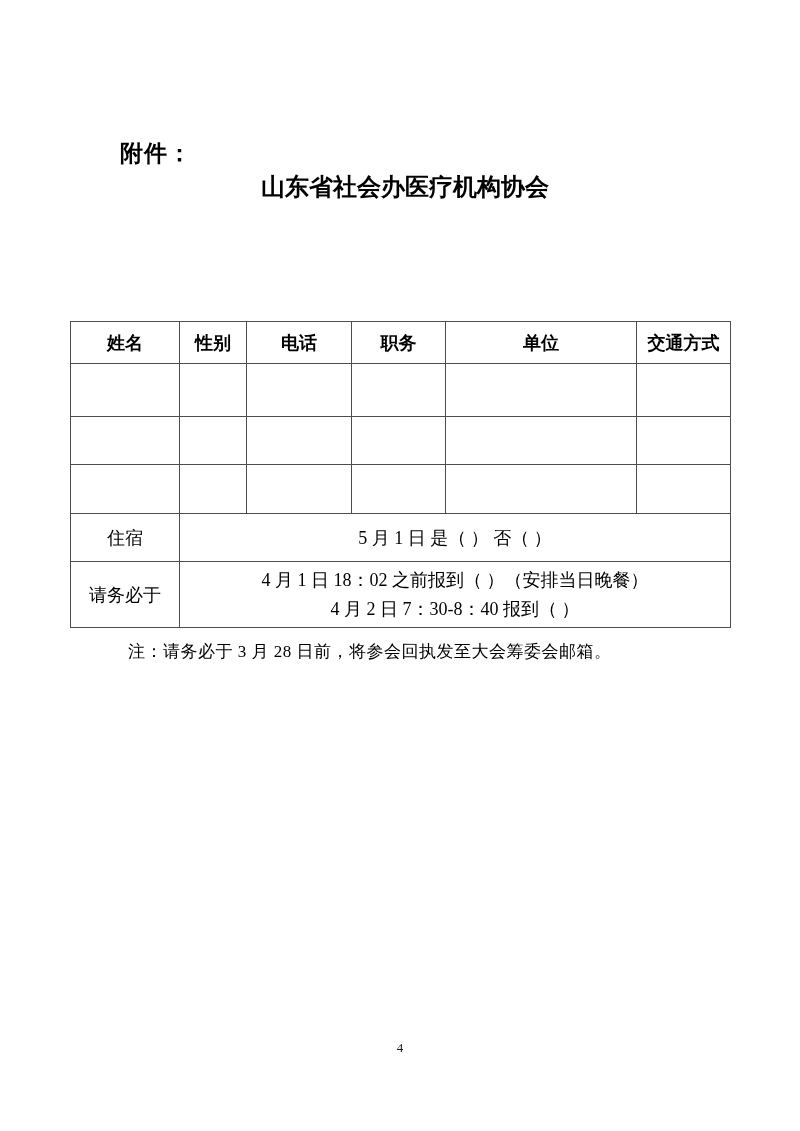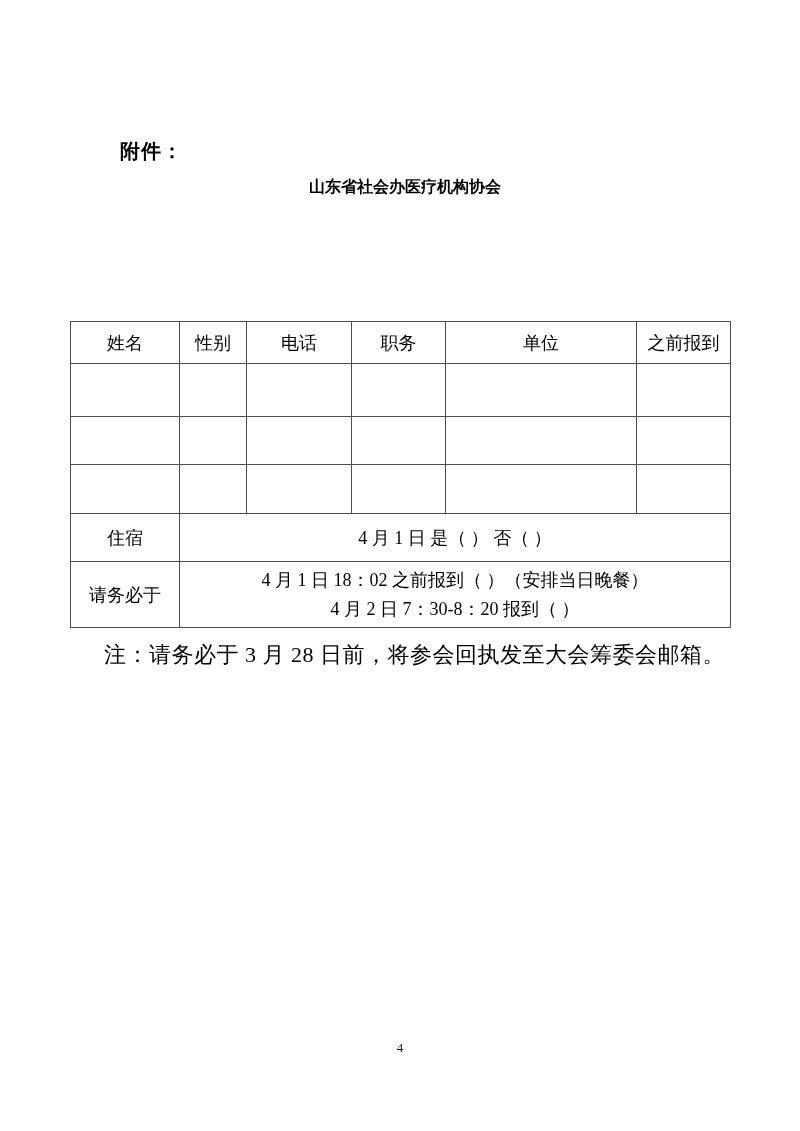--- a/index.html
+++ b/index.html
@@ -13,31 +13,31 @@
     height: 1131px;
     background: #ffffff;
     color: #000000;
     font-family: "Liberation Serif", "DejaVu Serif", serif;
     overflow: hidden;
   }
   .attachment-label {
     position: absolute;
     left: 120px;
     top: 138px;
-    font-size: 20px;
+    font-size: 23px;
     font-weight: bold;
     letter-spacing: 1px;
   }
   .doc-title {
     position: absolute;
     left: 70px;
     right: 60px;
     top: 168px;
     text-align: center;
-    font-size: 16px;
+    font-size: 24px;
     font-weight: bold;
     line-height: 38px;
   }
   .form-table {
     position: absolute;
     left: 70px;
     top: 321px;
     width: 660px;
     border-collapse: collapse;
     table-layout: fixed;
@@ -45,21 +45,21 @@
   .form-table td, .form-table th {
     border: 1.5px solid #4d4d4d;
     padding: 0;
     font-size: 18px;
     font-weight: normal;
     vertical-align: middle;
     text-align: center;
     overflow: hidden;
   }
   .form-table th {
-    font-weight: normal;
+    font-weight: bold;
   }
   .row-header      { height: 42px; }
   .row-empty-1     { height: 53px; }
   .row-empty-2     { height: 48px; }
   .row-empty-3     { height: 49px; }
   .row-accommodation { height: 48px; padding-left: 6px; }
   .row-checkin     { height: 66px; }
   .label-cell {
     font-weight: bold;
     text-align: center;
@@ -68,23 +68,23 @@
     text-align: left;
     padding-left: 12px;
     font-size: 17px;
   }
   .content-cell .line {
     line-height: 29px;
     white-space: nowrap;
   }
   .note-line {
     position: absolute;
-    left: 104px;
+    left: 128px;
     top: 640px;
-    font-size: 22px;
+    font-size: 17px;
     letter-spacing: 0.5px;
   }
   .page-number {
     position: absolute;
     left: 0;
     right: 0;
     top: 1040px;
     text-align: center;
     font-size: 13px;
     color: #1a1a1a;
@@ -110,21 +110,21 @@
       <col style="width:191px">
       <col style="width:94px">
     </colgroup>
     <tbody>
       <tr class="row-header">
         <th>姓名</th>
         <th>性别</th>
         <th>电话</th>
         <th>职务</th>
         <th>单位</th>
-        <th>之前报到</th>
+        <th>交通方式</th>
       </tr>
       <tr class="row-empty-1">
         <td></td>
         <td></td>
         <td></td>
         <td></td>
         <td></td>
         <td></td>
       </tr>
       <tr class="row-empty-2">
@@ -138,27 +138,27 @@
       <tr class="row-empty-3">
         <td></td>
         <td></td>
         <td></td>
         <td></td>
         <td></td>
         <td></td>
       </tr>
       <tr class="row-accommodation">
         <td class="label-cell">住宿</td>
-        <td class="content-cell" colspan="5">4 月 1 日  是（   ）   否（   ）</td>
+        <td class="content-cell" colspan="5">5 月 1 日  是（   ）   否（   ）</td>
       </tr>
       <tr class="row-checkin">
         <td class="label-cell">请务必于</td>
         <td class="content-cell" colspan="5">
           <div class="line">4 月 1 日 18：02 之前报到（  ）（安排当日晚餐）</div>
-          <div class="line">4 月 2 日 7：30-8：20 报到（  ）</div>
+          <div class="line">4 月 2 日 7：30-8：40 报到（  ）</div>
         </td>
       </tr>
     </tbody>
   </table>
 
   <div class="note-line">注：请务必于 3 月 28 日前，将参会回执发至大会筹委会邮箱。</div>
 
   <div class="page-number">4</div>
 
 </div>

